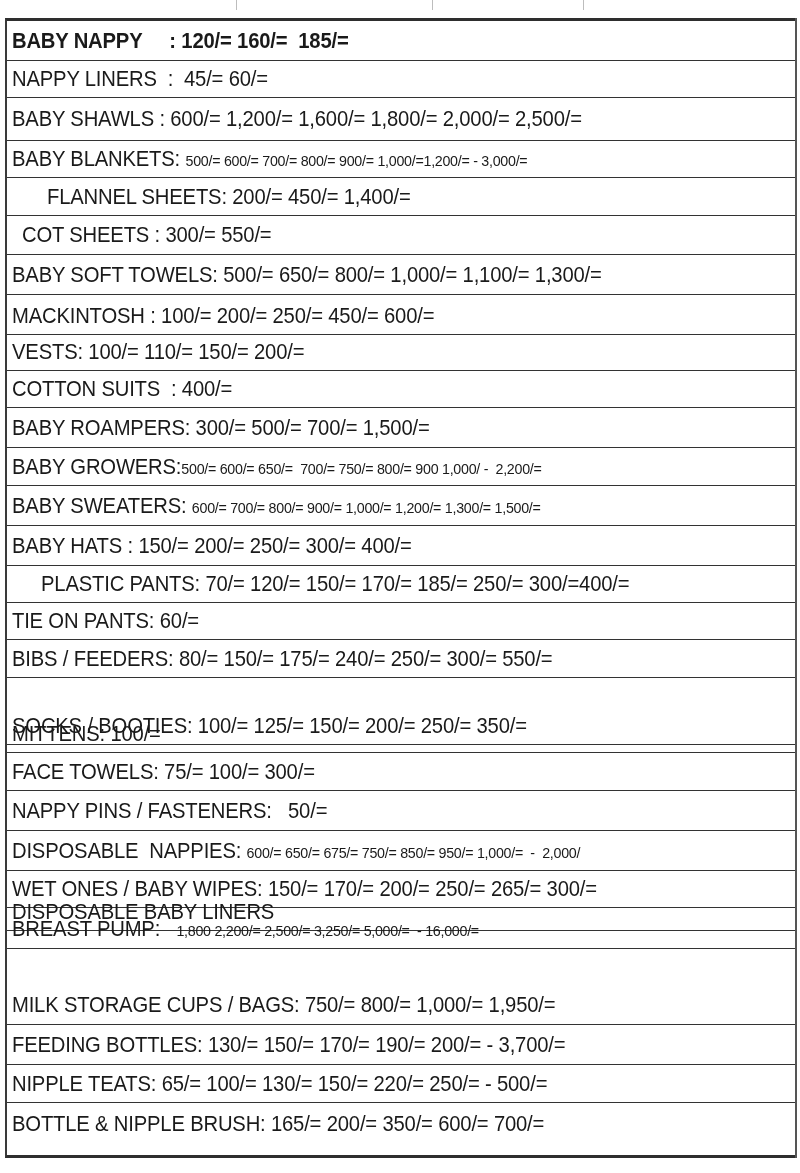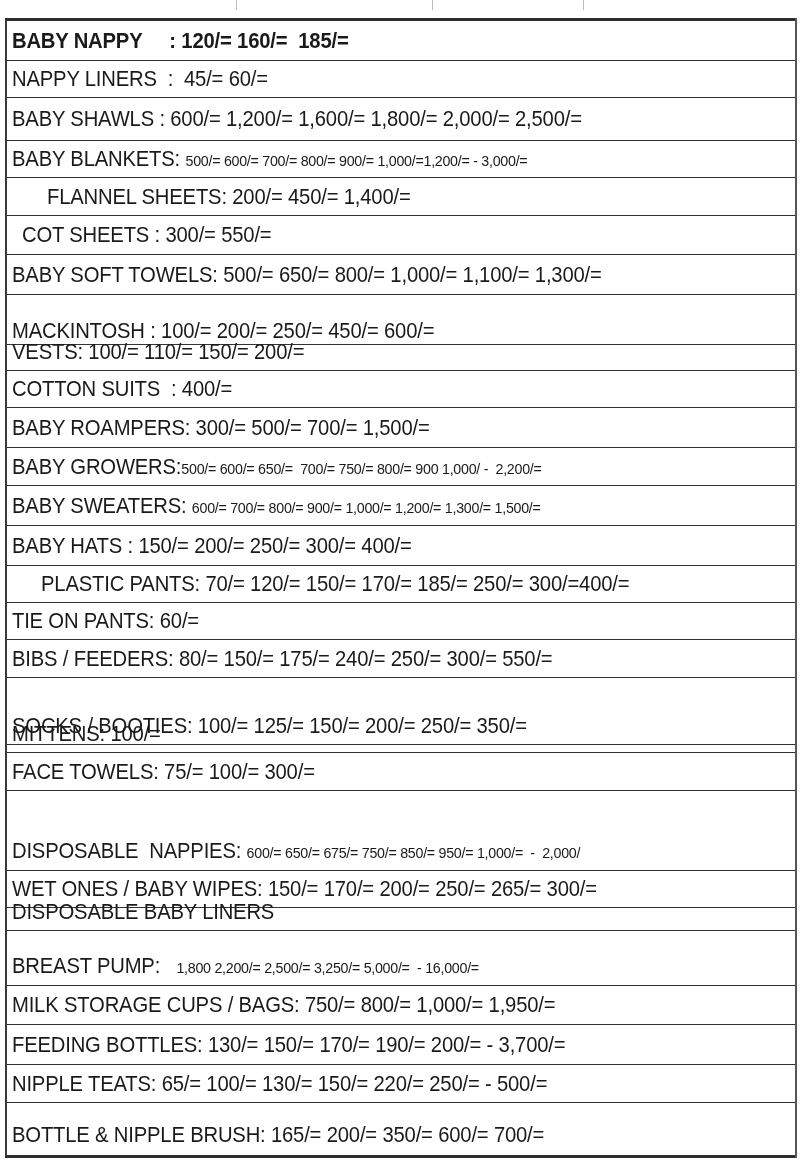--- a/index.html
+++ b/index.html
@@ -73,21 +73,21 @@
         <span class="item-name" style="white-space: pre;">COT SHEETS : </span>
         <span class="prices" style="white-space: pre;">300/= 550/=</span>
       </span>
     </div>
     <div class="row" style="top: 234px; height: 40px;">
       <span class="line-text">
         <span class="item-name" style="white-space: pre;">BABY SOFT TOWELS: </span>
         <span class="prices" style="white-space: pre;">500/= 650/= 800/= 1,000/= 1,100/= 1,300/=</span>
       </span>
     </div>
-    <div class="row" style="top: 286px; height: 38px; align-items: flex-end;">
+    <div class="row" style="top: 276px; height: 38px;">
       <span class="line-text">
         <span class="item-name" style="white-space: pre;">MACKINTOSH : </span>
         <span class="prices" style="white-space: pre;">100/= 200/= 250/= 450/= 600/=</span>
       </span>
     </div>
     <div class="row" style="top: 312px; height: 38px;">
       <span class="line-text">
         <span class="item-name" style="white-space: pre;">VESTS: </span>
         <span class="prices" style="white-space: pre;">100/= 110/= 150/= 200/=</span>
       </span>
@@ -151,39 +151,45 @@
         <span class="item-name" style="white-space: pre;">MITTENS: </span>
         <span class="prices" style="white-space: pre;">100/=</span>
       </span>
     </div>
     <div class="row" style="top: 732px; height: 38px; text-align: center;">
       <span class="line-text">
         <span class="item-name" style="white-space: pre;">FACE TOWELS: </span>
         <span class="prices" style="white-space: pre;">75/= 100/= 300/=</span>
       </span>
     </div>
+    <div class="row" style="top: 770px; height: 40px;">
+      <span class="line-text">
+        <span class="item-name" style="white-space: pre;">NAPPY PINS / FASTENERS:   </span>
+        <span class="prices" style="white-space: pre;">50/=</span>
+      </span>
+    </div>
     <div class="row" style="top: 810px; height: 40px;">
       <span class="line-text">
         <span class="item-name" style="white-space: pre;">DISPOSABLE  NAPPIES: </span>
         <span class="prices small" style="white-space: pre;">600/= 650/= 675/= 750/= 850/= 950/= 1,000/=  -  2,000/</span>
       </span>
     </div>
     <div class="row" style="top: 850px; height: 37px;">
       <span class="line-text">
         <span class="item-name" style="white-space: pre;">WET ONES / BABY WIPES: </span>
         <span class="prices" style="white-space: pre;">150/= 170/= 200/= 250/= 265/= 300/=</span>
       </span>
     </div>
     <div class="row" style="top: 864px; height: 38px; margin-top: 8px;">
       <span class="line-text">
         <span class="item-name" style="white-space: pre;">DISPOSABLE BABY LINERS</span>
         <span class="prices" style="white-space: pre;"></span>
       </span>
     </div>
-    <div class="row" style="top: 925px; height: 40px;">
+    <div class="row" style="top: 888px; height: 40px;">
       <span class="line-text">
         <span class="item-name" style="white-space: pre;">BREAST PUMP:   </span>
         <span class="prices small" style="white-space: pre;">1,800 2,200/= 2,500/= 3,250/= 5,000/=  - 16,000/=</span>
       </span>
     </div>
     <div class="row" style="top: 965px; height: 39px;">
       <span class="line-text">
         <span class="item-name" style="white-space: pre;">MILK STORAGE CUPS / BAGS: </span>
         <span class="prices" style="white-space: pre;">750/= 800/= 1,000/= 1,950/=</span>
       </span>
@@ -193,20 +199,20 @@
         <span class="item-name" style="white-space: pre;">FEEDING BOTTLES: </span>
         <span class="prices" style="white-space: pre;">130/= 150/= 170/= 190/= 200/= - 3,700/=</span>
       </span>
     </div>
     <div class="row" style="top: 1044px; height: 38px;">
       <span class="line-text">
         <span class="item-name" style="white-space: pre;">NIPPLE TEATS: </span>
         <span class="prices" style="white-space: pre;">65/= 100/= 130/= 150/= 220/= 250/= - 500/=</span>
       </span>
     </div>
-    <div class="row last" style="top: 1082px; height: 55px; align-items: center;">
+    <div class="row last" style="top: 1082px; height: 55px;">
       <span class="line-text">
         <span class="item-name" style="white-space: pre;">BOTTLE &amp; NIPPLE BRUSH: </span>
         <span class="prices" style="white-space: pre;">165/= 200/= 350/= 600/= 700/=</span>
       </span>
     </div>
   </div>
 <div class="right-border"></div>
 
 </body></html>

